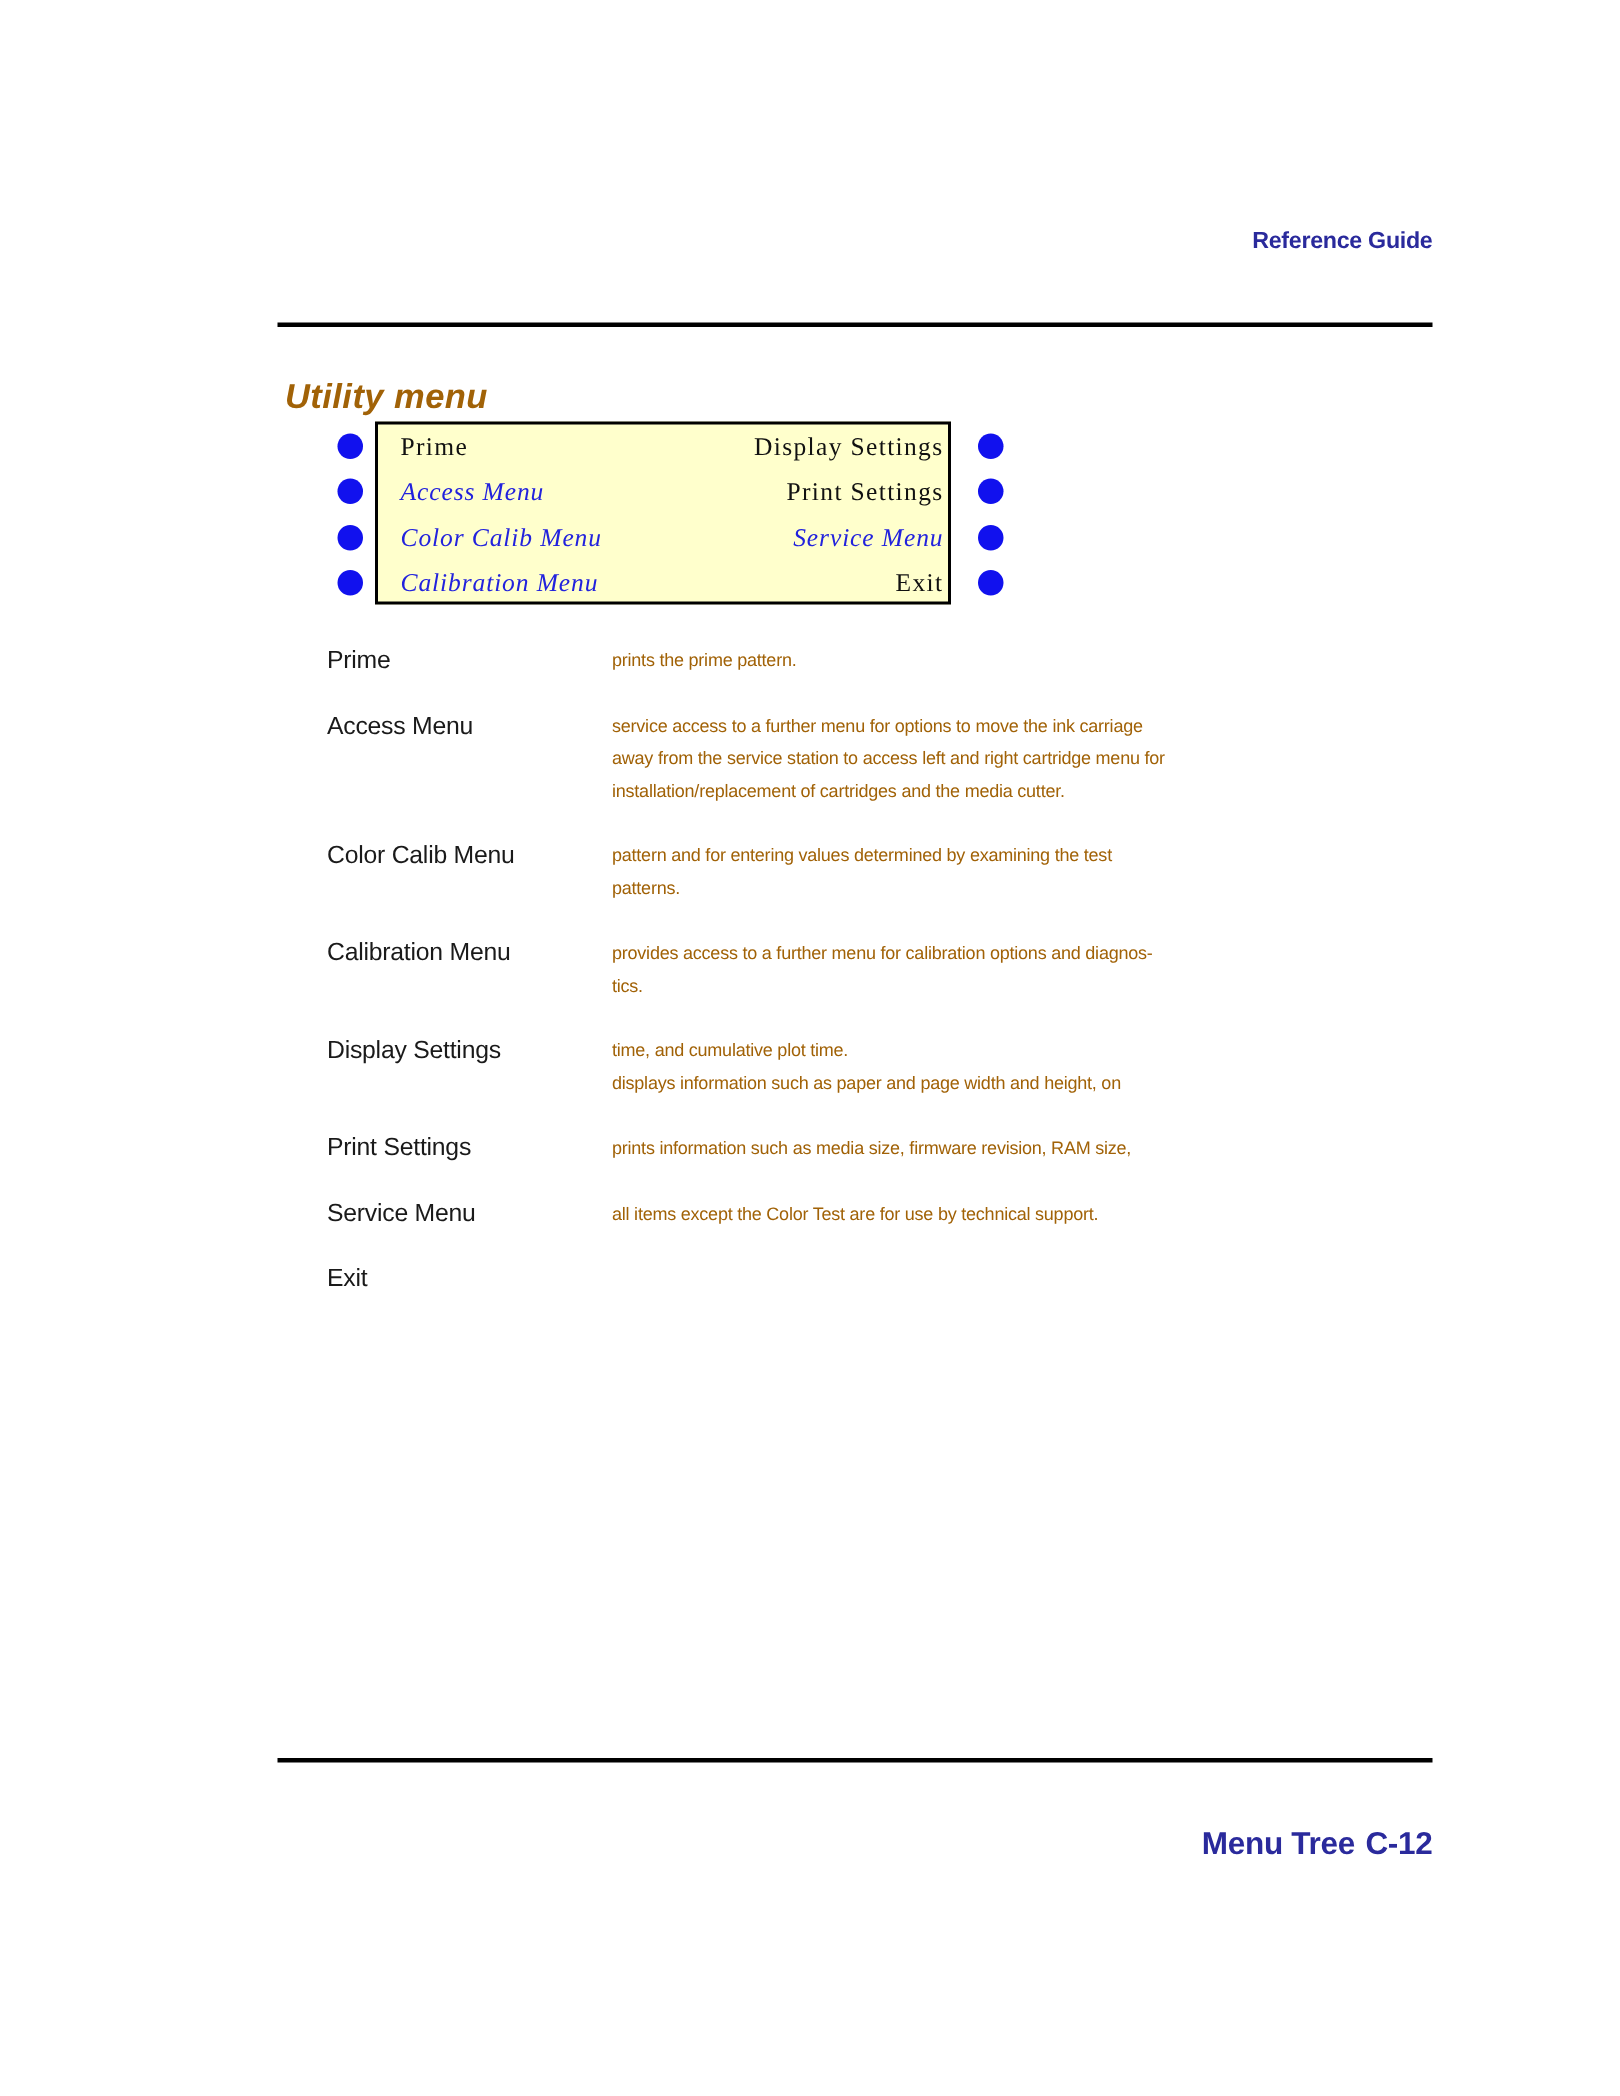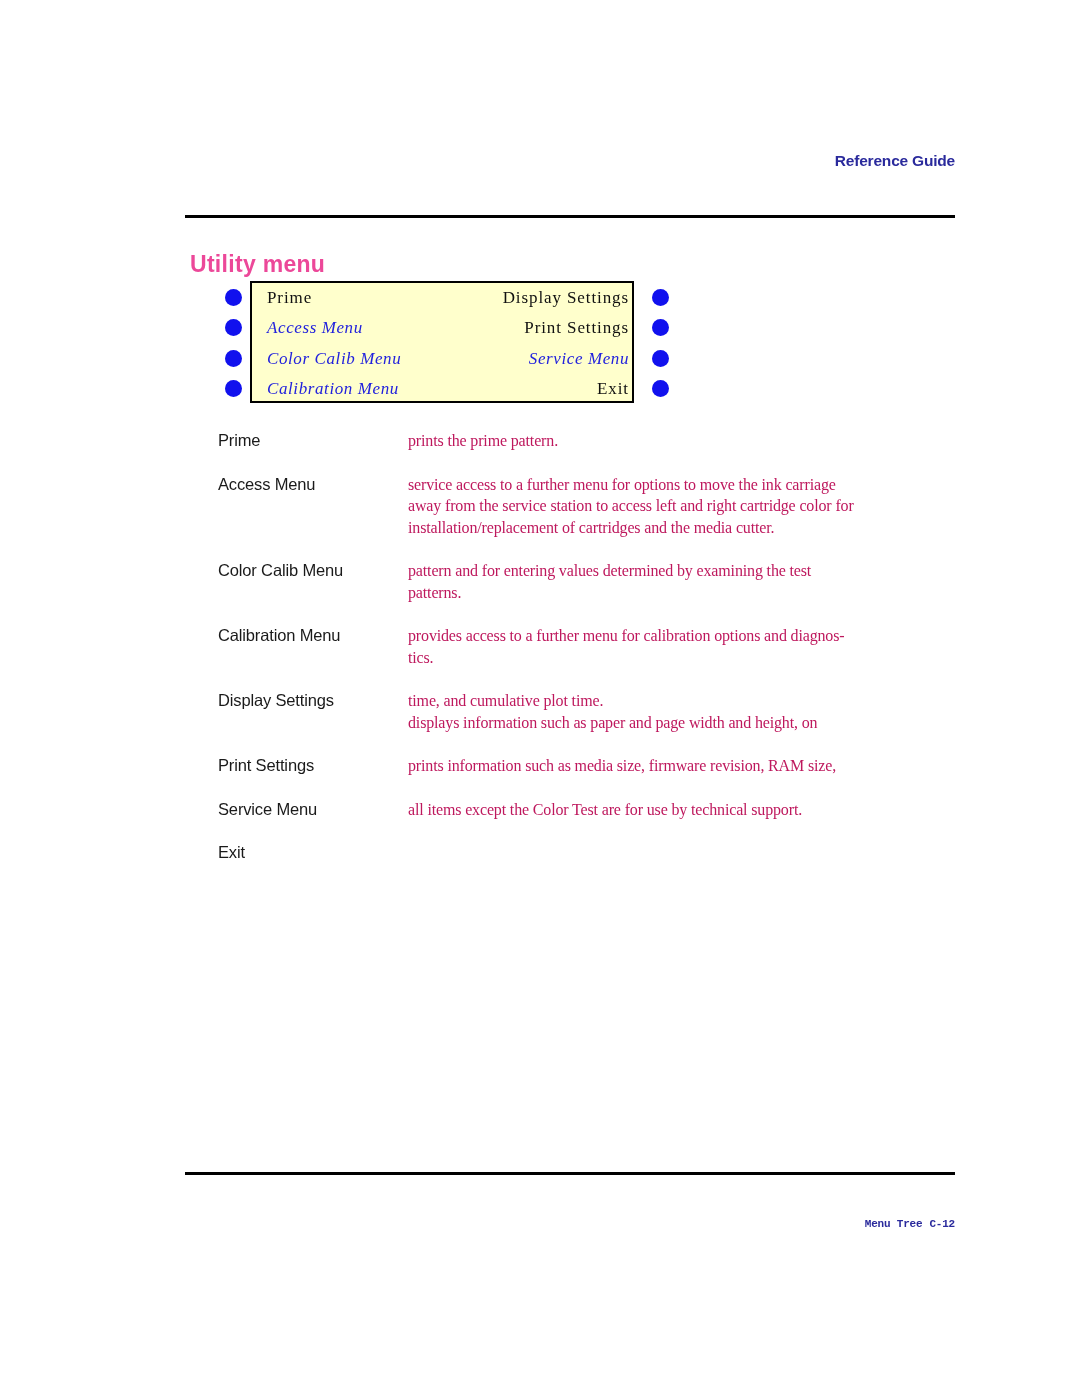--- a/index.html
+++ b/index.html
@@ -46,22 +46,23 @@
   }
 
   
   .section-heading {
     position: absolute;
     left: 190px;
     top: 236px;
     font-size: 23px;
     font-weight: bold;
     letter-spacing: 0.3px;
-    color: #ec4899;
-    font-family: "Liberation Sans", sans-serif;
+    color: #a16207;
+    font-family: "Liberation Sans", sans-serif;
+    font-style: italic;
   }
 
   
   .menu-diagram {
     position: absolute;
     left: 222px;
     top: 280px;
     width: 446px;
     height: 126px;
   }
@@ -136,48 +137,48 @@
     flex: 0 0 190px;
     width: 190px;
     font-size: 16.5px;
     line-height: 21.5px;
     color: #1a1a1a;
     font-family: "Liberation Sans", sans-serif;
     letter-spacing: -0.15px;
   }
   .def-desc {
     flex: 1 1 auto;
-    font-size: 16px;
+    font-size: 12px;
     line-height: 21.5px;
-    color: #be185d;
-    font-family: Liberation Serif, serif;
+    color: #a16207;
+    font-family: Liberation Sans, sans-serif;
     letter-spacing: -0.15px;
   }
   .def-desc .line { display: block; white-space: nowrap; }
 
   
   .rule-bottom {
     position: absolute;
     left: 185px;
     top: 1172px;
     width: 770px;
     height: 3px;
     background: #000000;
   }
   .footer {
     position: absolute;
     left: 185px;
     top: 1218px;
     width: 770px;
     text-align: right;
-    font-size: 11px;
+    font-size: 21px;
     font-weight: bold;
     letter-spacing: -0.2px;
     color: #2a2a9c;
-    font-family: Liberation Mono, monospace;
+    font-family: Liberation Sans, sans-serif;
   }
   .footer .sep { display:inline-block; width:7px; }
 </style>
 </head>
 <body>
 
 <div class="page">
 
   <div class="running-header">Reference Guide</div>
 
@@ -231,21 +232,21 @@
       <div class="def-term">Prime</div>
       <div class="def-desc">
         <span class="line">prints the prime pattern.</span>
       </div>
     </div>
 
     <div class="def-entry">
       <div class="def-term">Access Menu</div>
       <div class="def-desc">
         <span class="line">service access to a further menu for options to move the ink carriage</span>
-        <span class="line">away from the service station to access left and right cartridge color for</span>
+        <span class="line">away from the service station to access left and right cartridge menu for</span>
         <span class="line">installation/replacement of cartridges and the media cutter.</span>
       </div>
     </div>
 
     <div class="def-entry">
       <div class="def-term">Color Calib Menu</div>
       <div class="def-desc">
         <span class="line">pattern and for entering values determined by examining the test</span>
         <span class="line">patterns.</span>
       </div>

